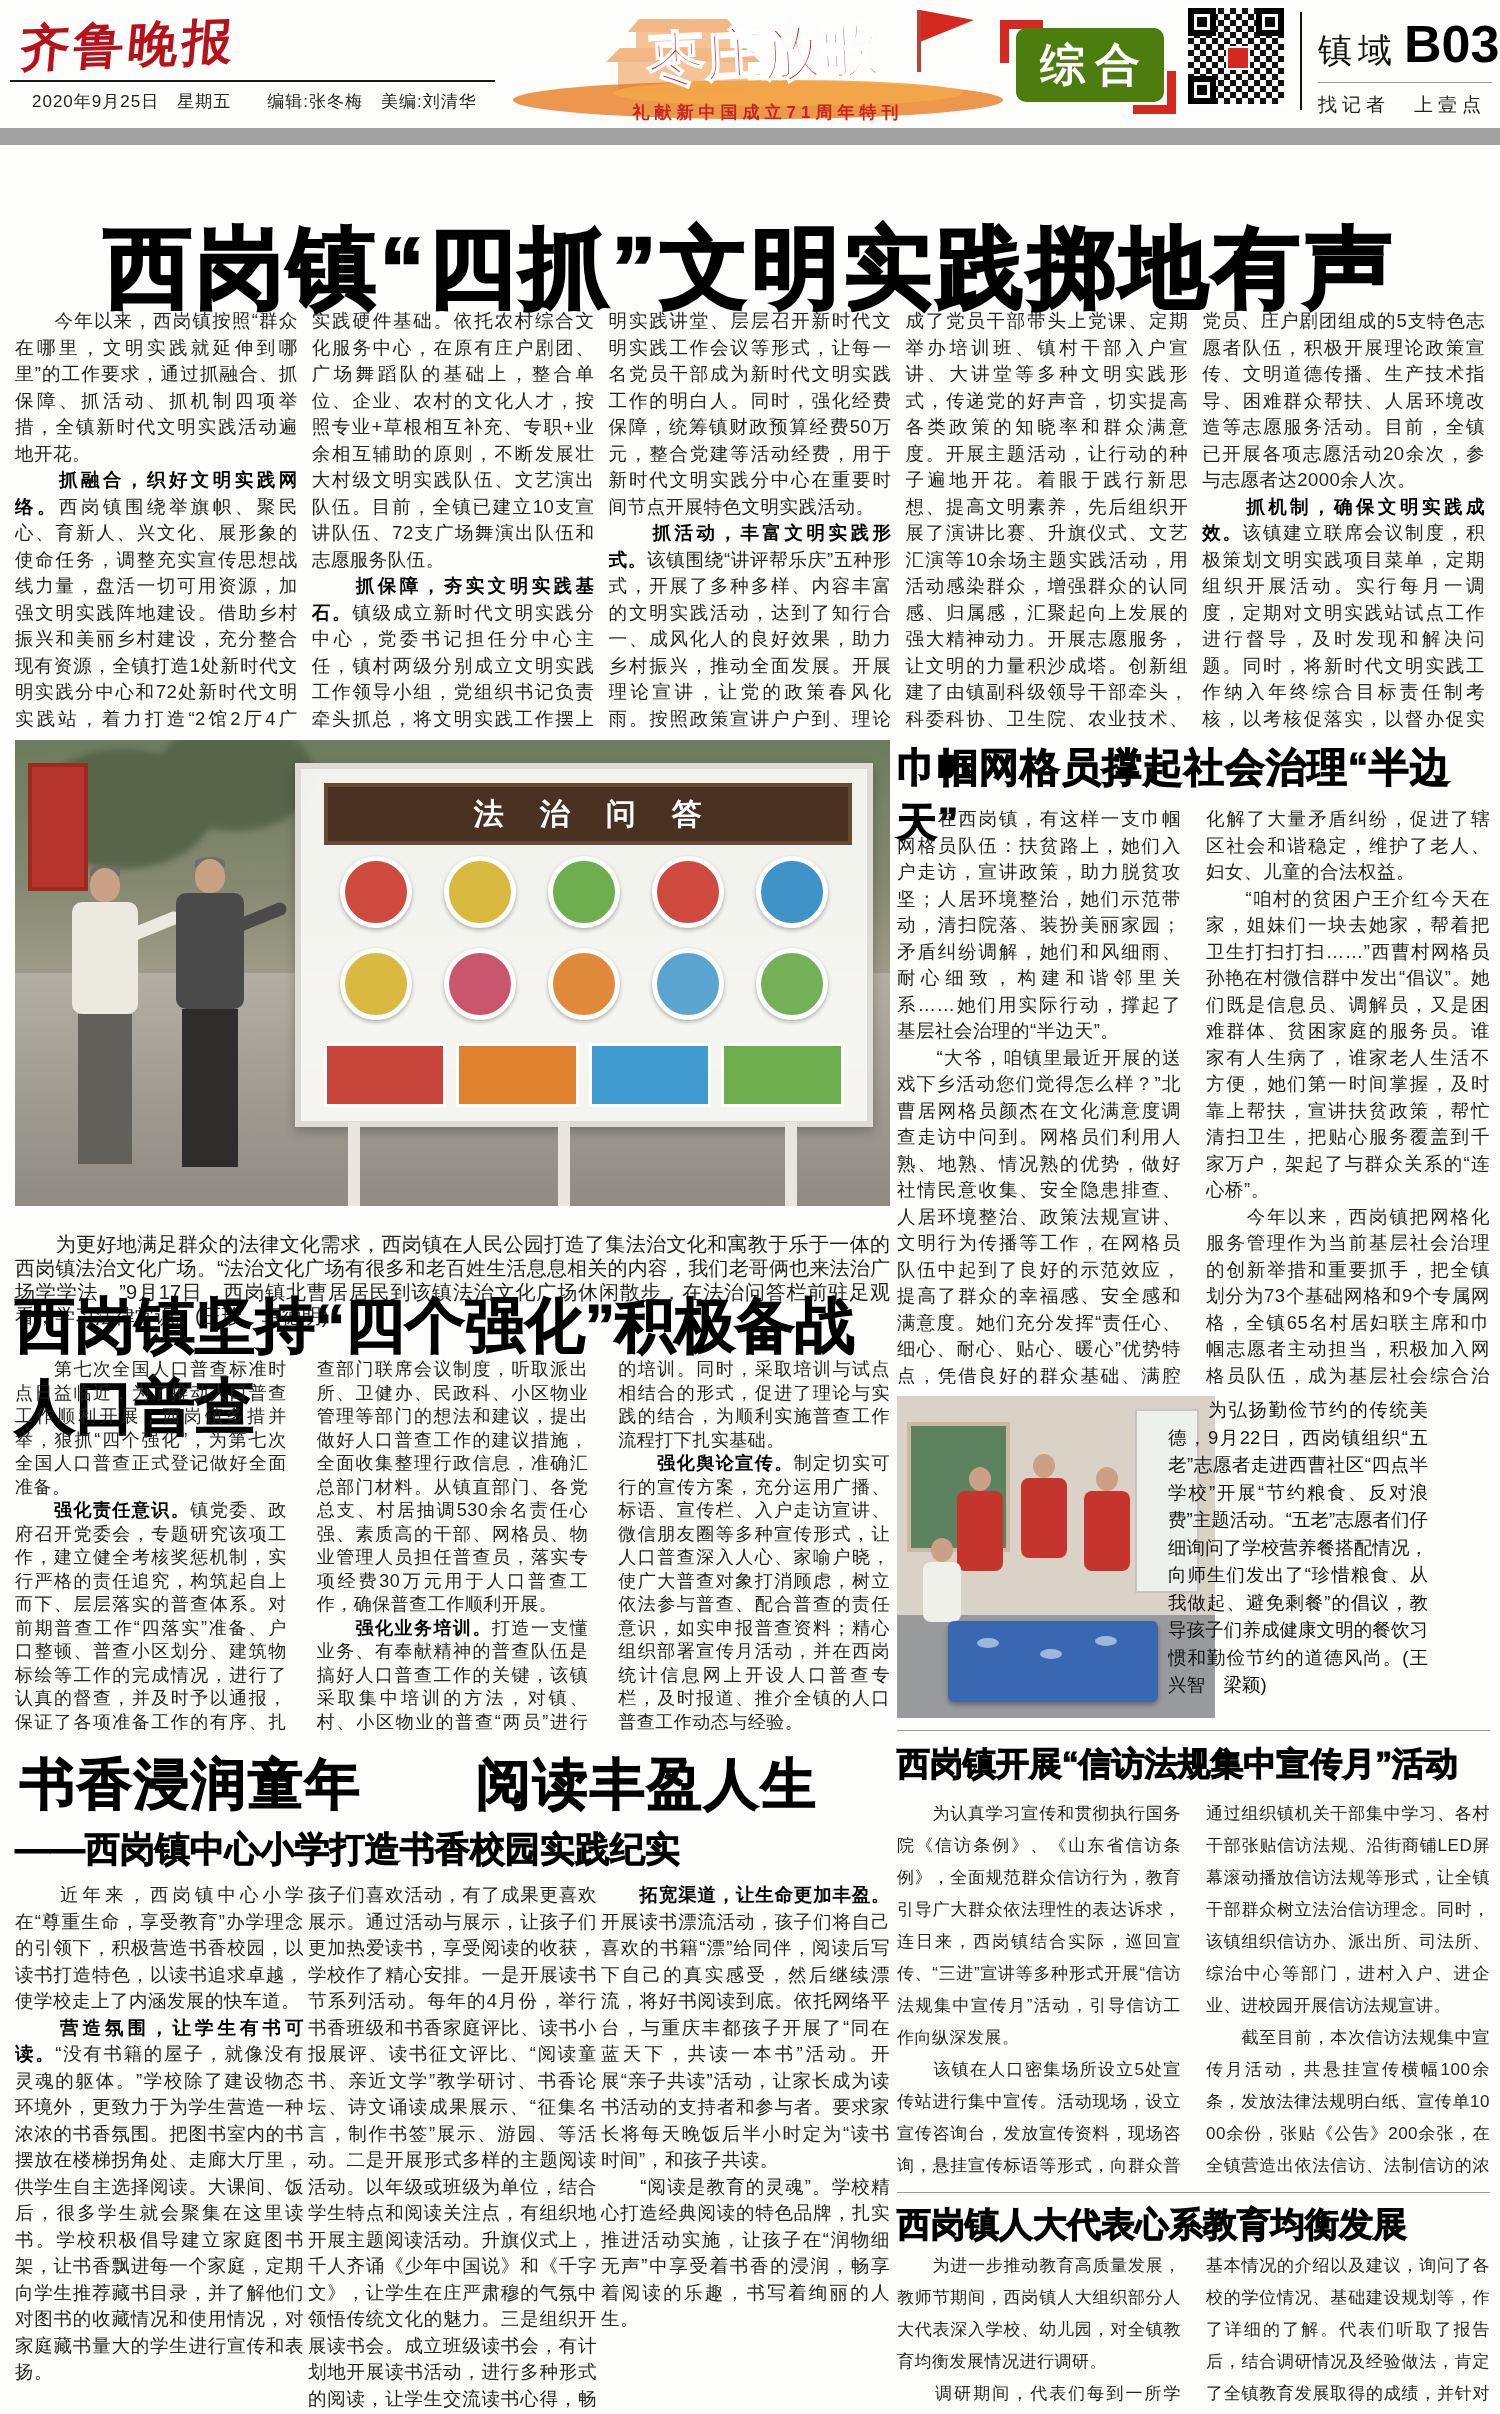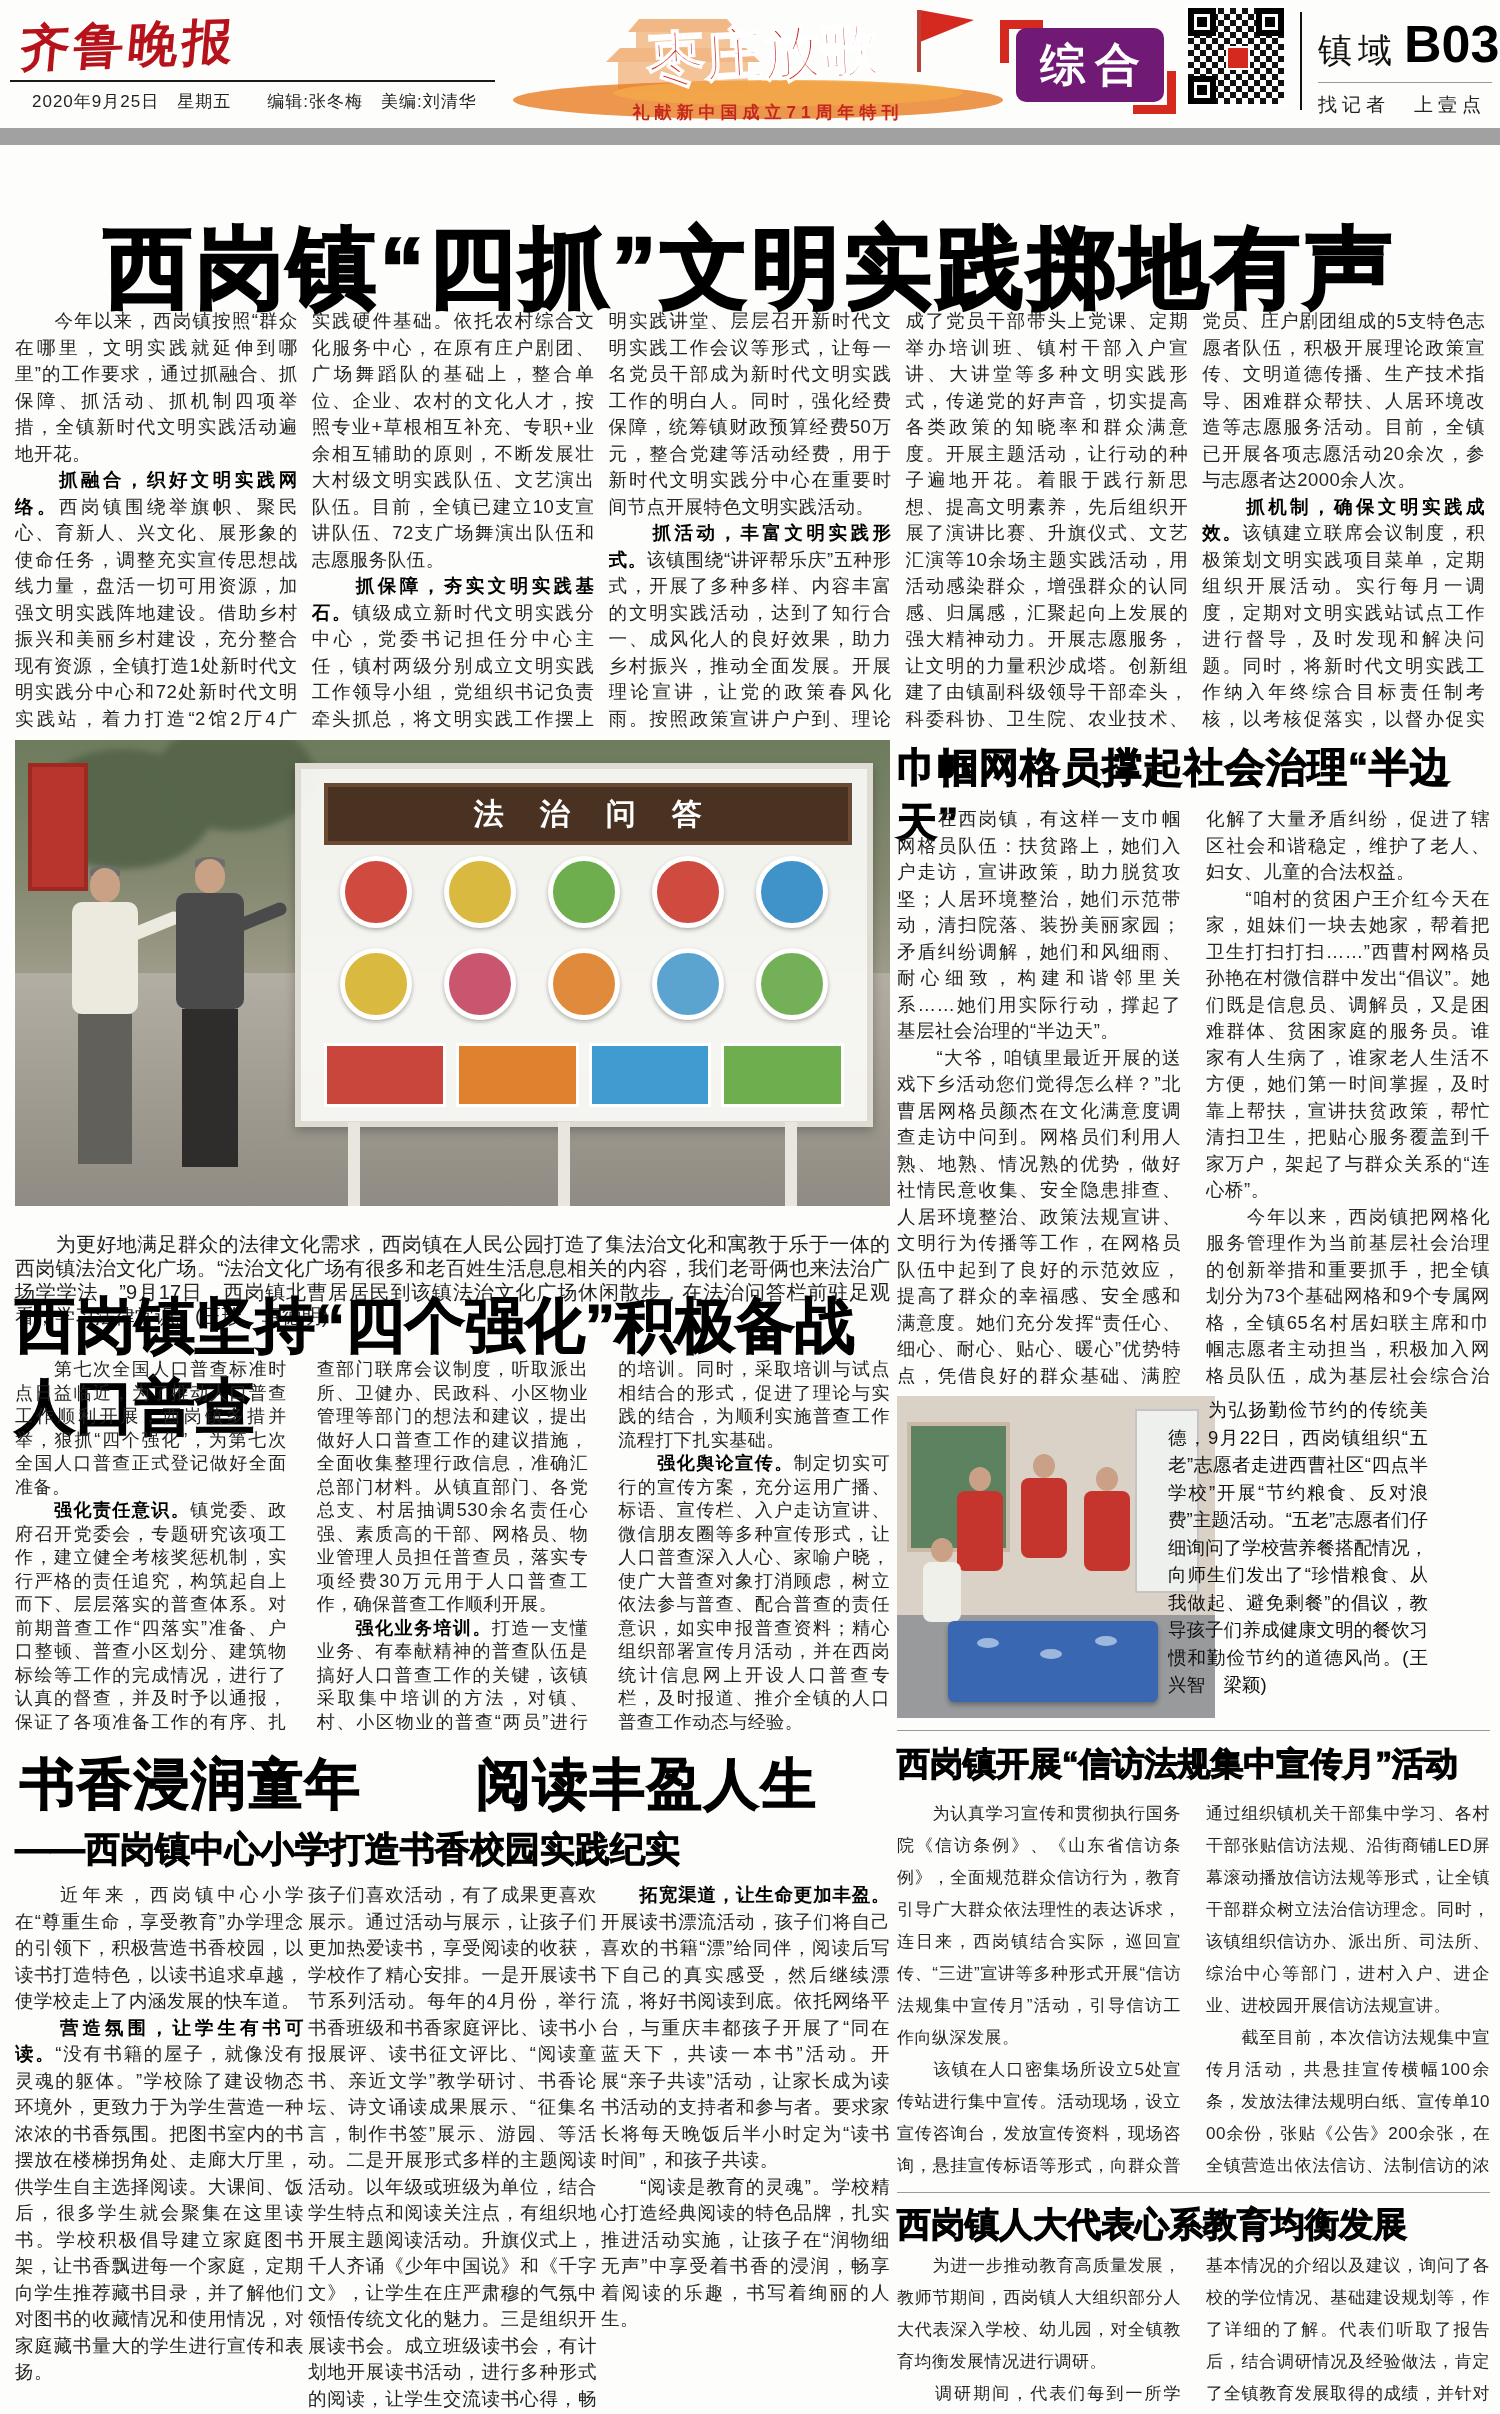--- a/index.html
+++ b/index.html
@@ -6,21 +6,21 @@
   #paper{position:relative;width:1500px;height:2414px;margin:0 auto;background:#fdfdfb;
          font-family:"Liberation Sans","DejaVu Sans",sans-serif;color:#1a1a1a;overflow:hidden;}
 
   
   .logo{position:absolute;left:20px;top:12px;font-size:50px;font-weight:bold;color:#b5121b;
         transform:skewX(-7deg) rotate(-2deg);letter-spacing:4px;}
   .mast-rule{position:absolute;left:10px;top:80px;width:485px;height:2px;background:#1a1a1a;}
   .dateline{position:absolute;left:32px;top:90px;font-size:17px;color:#222;letter-spacing:1px;}
   .banner{position:absolute;left:468px;top:0;width:560px;height:126px;}
   .badge-wrap{position:absolute;left:1000px;top:20px;width:176px;height:94px;}
-  .badge-box{position:absolute;left:16px;top:8px;width:148px;height:74px;background:#701a75;border-radius:10px;
+  .badge-box{position:absolute;left:16px;top:8px;width:148px;height:74px;background:#4d7c0f;border-radius:10px;
              color:#fff;font-size:45px;font-weight:900;display:flex;align-items:center;justify-content:center;
              letter-spacing:10px;text-indent:10px;}
   .bracket{position:absolute;width:34px;height:34px;}
   .bracket.tl{left:0;top:0;border-left:9px solid #d5281e;border-top:9px solid #d5281e;}
   .bracket.br{right:0;bottom:0;border-right:9px solid #d5281e;border-bottom:9px solid #d5281e;}
   .qr{position:absolute;left:1188px;top:8px;width:96px;height:96px;
       background:conic-gradient(#111 25%,#fff 0 50%,#111 0 75%,#fff 0) 0 0/12px 12px;outline:3px solid #fff;}
   .finder{position:absolute;width:28px;height:28px;background:#fff;border:6px solid #000;box-sizing:border-box;}
   .finder::after{content:"";position:absolute;left:3px;top:3px;width:10px;height:10px;background:#000;}
   .f1{left:0;top:0;} .f2{right:0;top:0;} .f3{left:0;bottom:0;}

